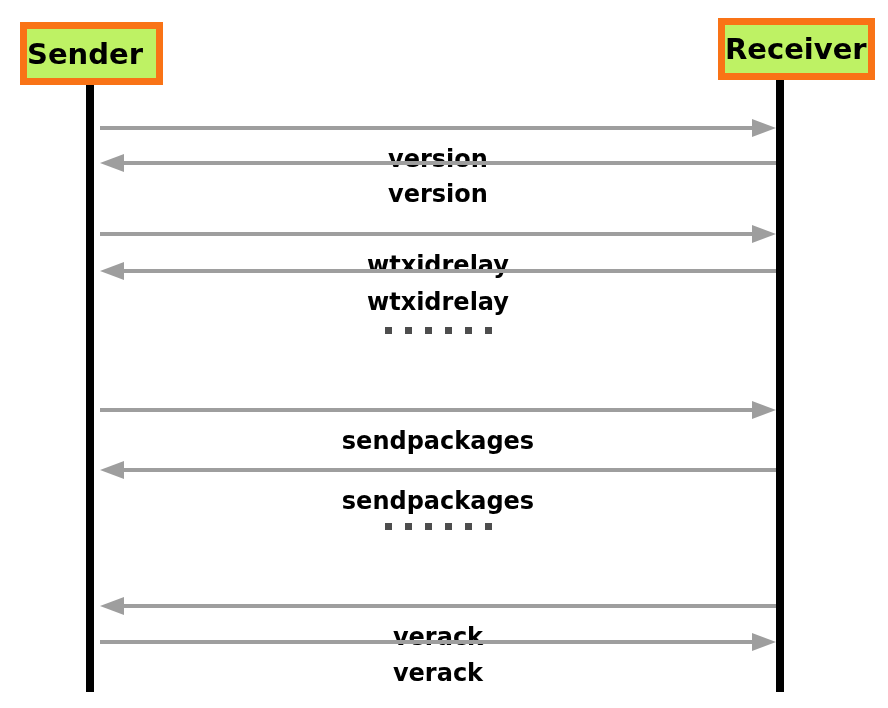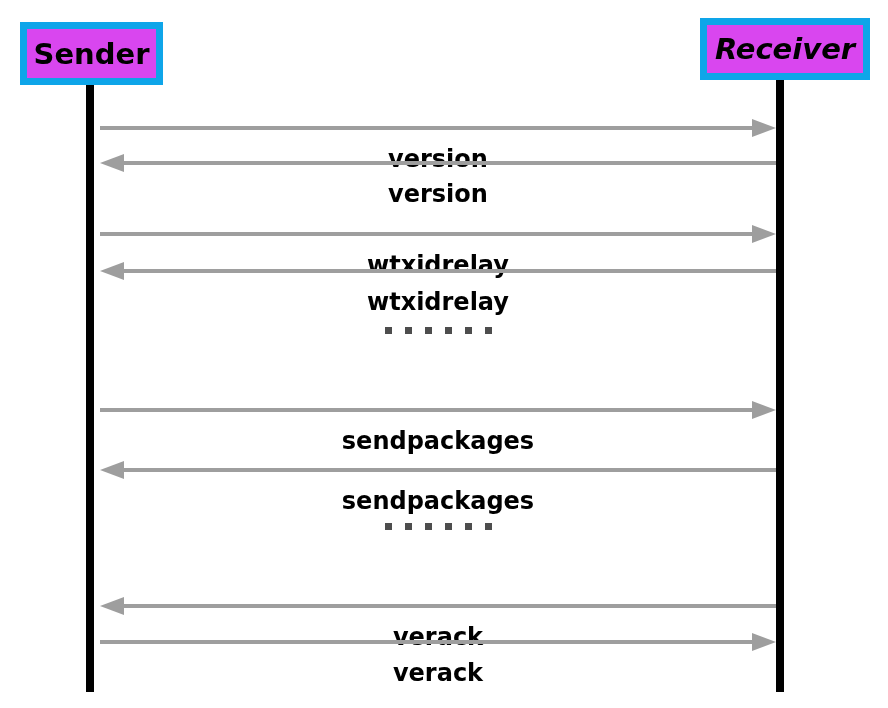--- a/index.html
+++ b/index.html
@@ -7,31 +7,30 @@
     position: relative;
     width: 888px;
     height: 708px;
     background: #ffffff;
     font-family: "DejaVu Sans", sans-serif;
     overflow: hidden;
   }
   .actor-box {
     position: absolute;
     box-sizing: border-box;
-    border: 7px solid #0ea5e9;
-    background: #d946ef;
+    border: 7px solid #f97316;
+    background: #bef264;
     display: flex;
     align-items: center;
-    justify-content: center;
     font-weight: bold;
     font-size: 29px;
     color: #000000;
   }
   .actor-sender   { left: 20px;  top: 22px; width: 143px; height: 63px; }
-  .actor-receiver { left: 700px; top: 18px; width: 170px; height: 62px; font-style: italic; }
+  .actor-receiver { left: 718px; top: 18px; width: 157px; height: 62px; }
   .lifeline {
     position: absolute;
     width: 8px;
     background: #000000;
   }
   .lifeline-sender   { left: 86px;  top: 85px; height: 607px; }
   .lifeline-receiver { left: 776px; top: 80px; height: 612px; }
   .msg-label {
     position: absolute;
     left: 100px;

